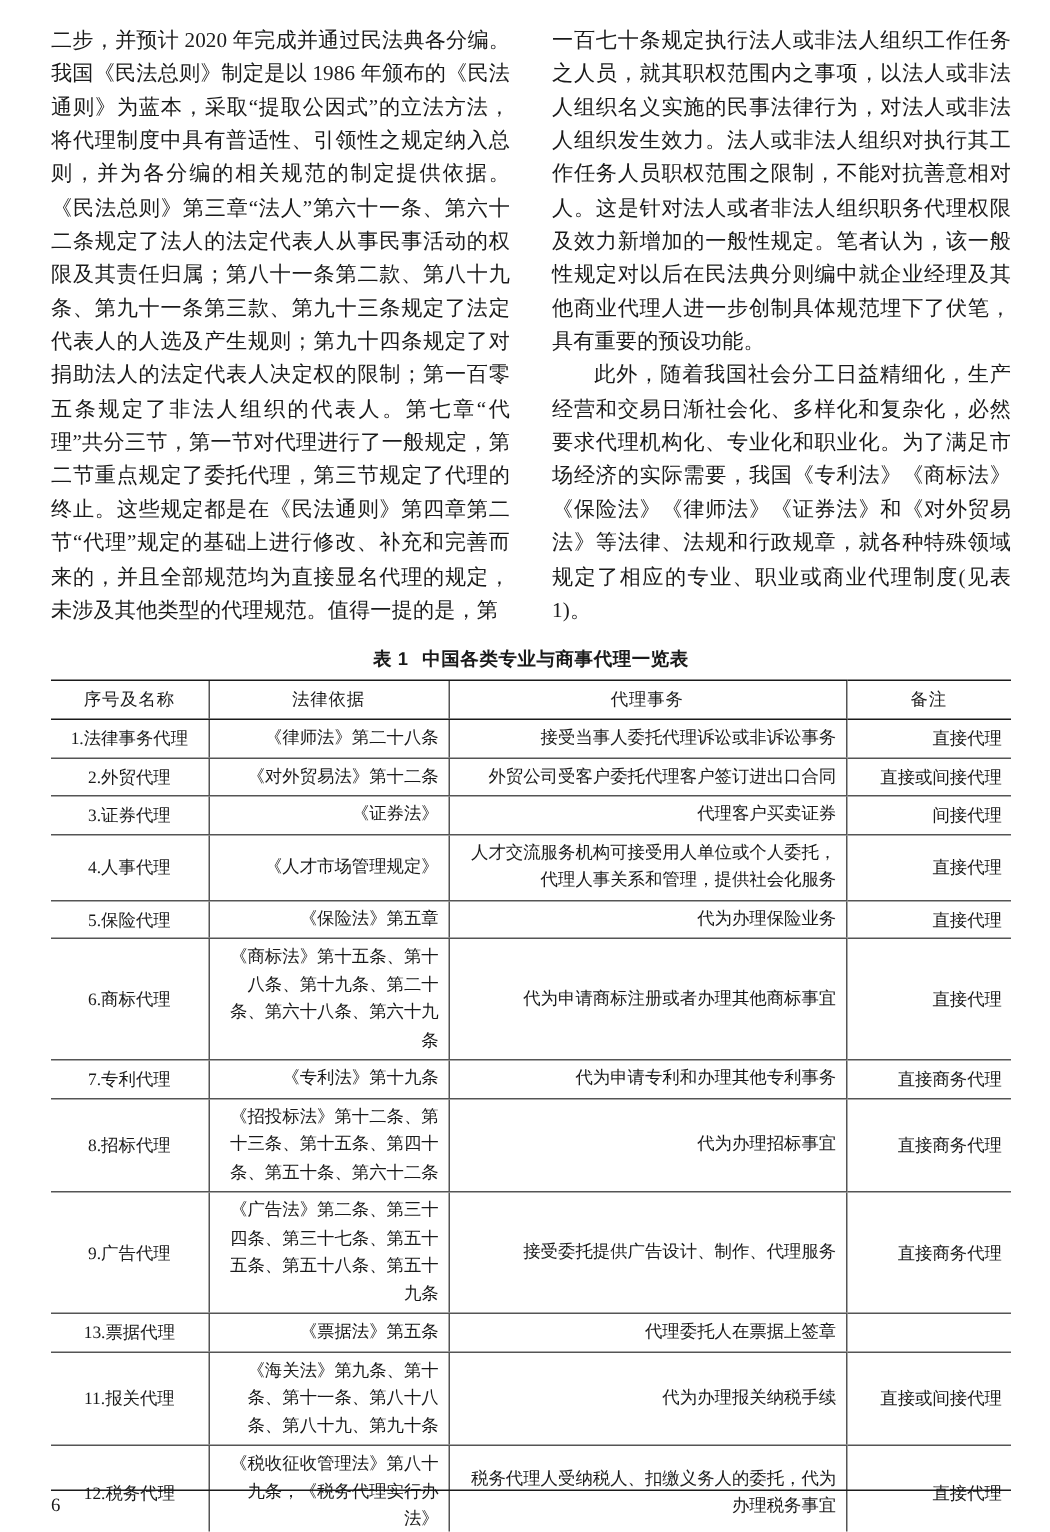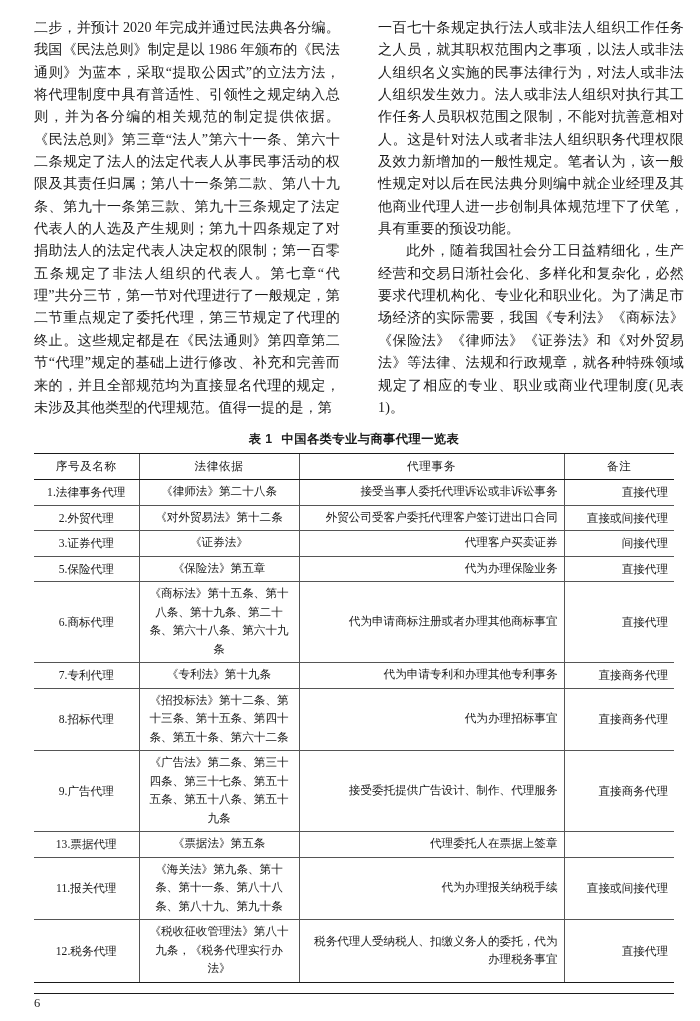--- a/index.html
+++ b/index.html
@@ -19,21 +19,21 @@
     position: absolute;
     left: 0; top: 0;
     width: 700px;
     height: 1021px;
     box-sizing: border-box;
     padding: 16px 26px 0 34px;
   }
   
   .columns {
     display: flex;
-    gap: 38px;
+    gap: 28px;
     align-items: flex-start;
   }
   .col {
     width: 306px;
     flex: 0 0 306px;
   }
   .para {
     font-size: 14.1px;
     line-height: 22.35px;
     text-align: justify;
@@ -85,21 +85,21 @@
     vertical-align: middle;
     word-break: break-all;
   }
   table.agency tbody tr:last-child td {
     border-bottom: 1.4px solid #1a1a1a;
   }
   table.agency th.v, table.agency td.v {
     border-left: 0.6px solid #555;
   }
   .cell-name   { text-align: center; }
-  .cell-law    { text-align: center; line-height: 18.5px; }
+  .cell-law    { text-align: right; line-height: 18.5px; }
   .cell-matter { text-align: right; line-height: 18.5px; }
   .cell-note   { text-align: right; }
 
   
   .footer {
     position: absolute;
     left: 34px;
     right: 26px;
     bottom: 10px;
   }
@@ -160,20 +160,26 @@
         <td class="v cell-matter">外贸公司受客户委托代理客户签订进出口合同</td>
         <td class="v cell-note">直接或间接代理</td>
       </tr>
       <tr>
         <td class="cell-name">3.证券代理</td>
         <td class="v cell-law">《证券法》</td>
         <td class="v cell-matter">代理客户买卖证券</td>
         <td class="v cell-note">间接代理</td>
       </tr>
       <tr>
+        <td class="cell-name">4.人事代理</td>
+        <td class="v cell-law">《人才市场管理规定》</td>
+        <td class="v cell-matter">人才交流服务机构可接受用人单位或个人委托，代理人事关系和管理，提供社会化服务</td>
+        <td class="v cell-note">直接代理</td>
+      </tr>
+      <tr>
         <td class="cell-name">5.保险代理</td>
         <td class="v cell-law">《保险法》第五章</td>
         <td class="v cell-matter">代为办理保险业务</td>
         <td class="v cell-note">直接代理</td>
       </tr>
       <tr>
         <td class="cell-name">6.商标代理</td>
         <td class="v cell-law">《商标法》第十五条、第十八条、第十九条、第二十条、第六十八条、第六十九条</td>
         <td class="v cell-matter">代为申请商标注册或者办理其他商标事宜</td>
         <td class="v cell-note">直接代理</td>

